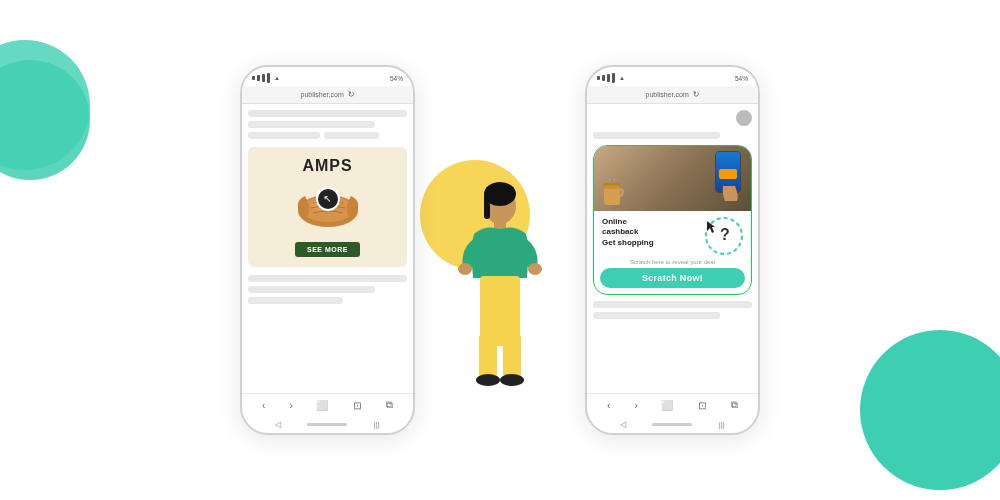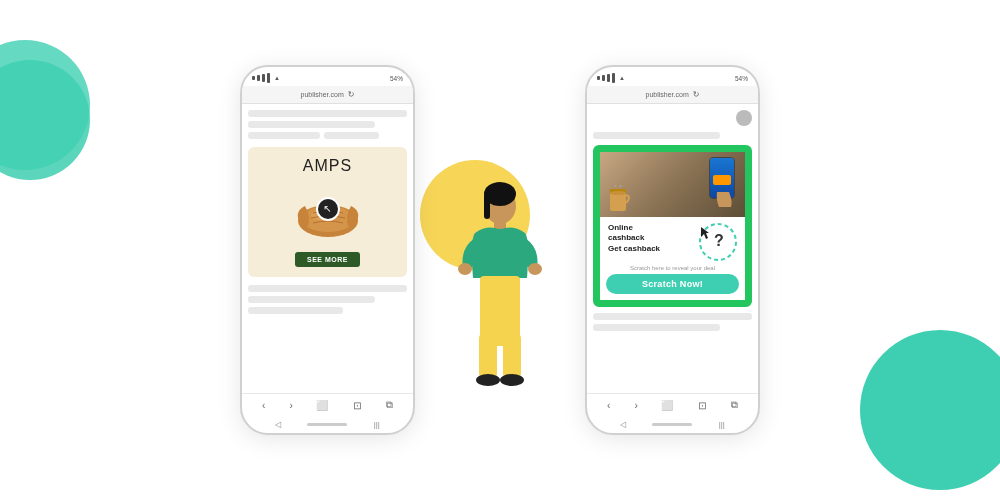--- a/index.html
+++ b/index.html
@@ -144,24 +144,24 @@
       background: #f5edd8;
       border-radius: 6px;
       padding: 10px 8px;
       display: flex;
       flex-direction: column;
       align-items: center;
       margin: 4px 0;
     }
     .ad-title {
       font-size: 16px;
-      font-weight: 400;
+      font-weight: 700;
       color: #222;
       letter-spacing: 1px;
-      margin-bottom: 16px;
+      margin-bottom: 6px;
     }
     .croissant-container {
       position: relative;
       width: 70px;
       height: 55px;
       margin-bottom: 6px;
     }
     .croissant-svg {
       width: 70px;
       height: 50px;
@@ -172,22 +172,22 @@
       font-size: 7px;
       font-weight: 700;
       padding: 4px 12px;
       border-radius: 3px;
       letter-spacing: 0.5px;
     }
 
     
     .ad-block-2 {
       background: #ffffff;
-      border: 7px solid #22c55e;
-      border-radius: 6px;
+      border: 1px solid #22c55e;
+      border-radius: 14px;
       overflow: hidden;
       margin: 2px 0;
     }
     .ad-image-placeholder {
       width: 100%;
       height: 65px;
       background: linear-gradient(135deg, #c8a882 0%, #8b7355 50%, #5d4e37 100%);
       position: relative;
       overflow: hidden;
     }
@@ -424,21 +424,21 @@
                 <path d="M28 40 Q32 50 30 55 L18 55 Q15 48 16 40 L28 40Z" fill="#c8965a"></path>
               </svg>
             </div>
           </div>
 
           <div class="ad-bottom">
             <div class="ad-text-group">
               <div class="ad-headline">
                 <span>Online</span><br>
                 <span>cashback</span><br>
-                <span>Get cashback</span>
+                <span>Get shopping</span>
               </div>
             </div>
 
             <div class="scratch-question">
               <span style="font-size:16px;font-weight:900;color:#333;position:relative;z-index:1;">?</span>
 
               <svg style="position:absolute;top:-4px;left:-6px;" width="46" height="46" viewBox="0 0 46 46">
                 <circle cx="23" cy="23" r="18" fill="none" stroke="#3ecfb2" stroke-width="2" stroke-dasharray="4 3"></circle>
 
                 <path d="M6 8 L6 18 L9 15 L11 20 L13 19 L11 14 L14 14 Z" fill="#222"></path>

